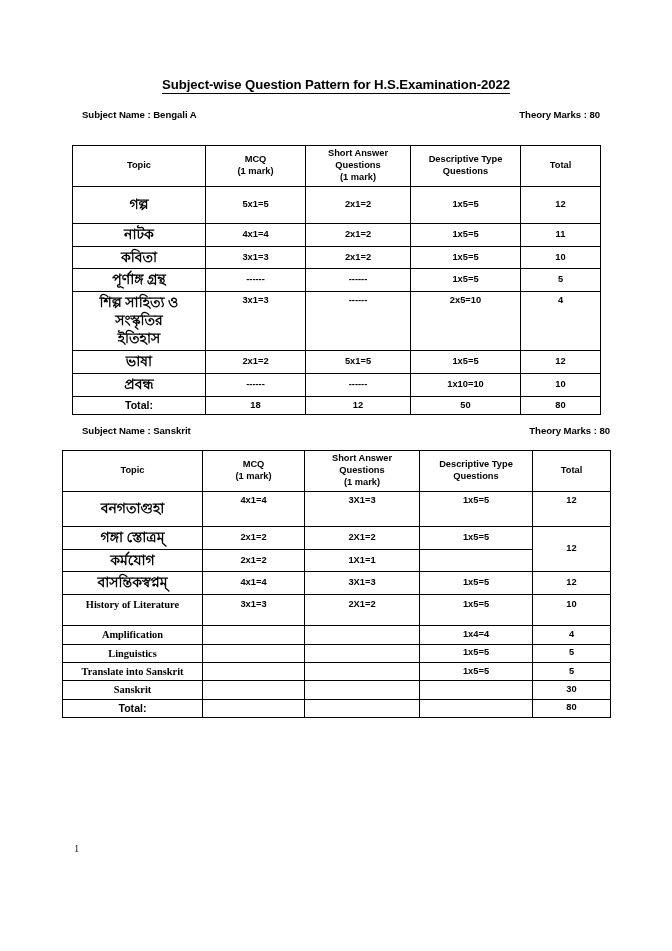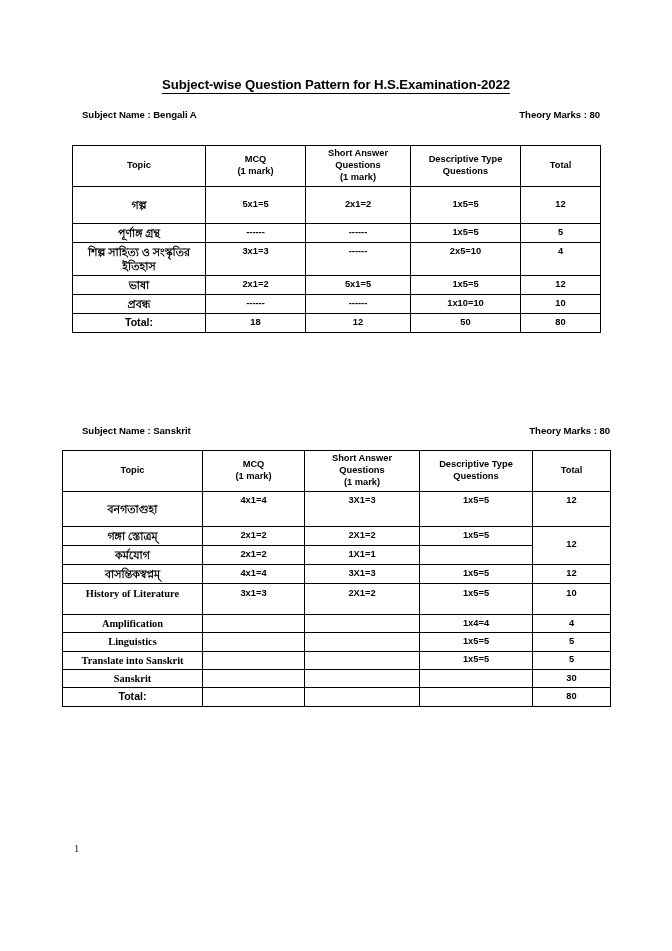--- a/index.html
+++ b/index.html
@@ -85,21 +85,21 @@
   .hdr-cell {
     font-weight: bold;
     font-size: 9.3px;
     line-height: 1.3;
   }
   .hdr-cell .sub { display: block; }
 
   
   .bn {
     font-family: "Liberation Serif", "DejaVu Serif", serif;
-    font-size: 11px;
+    font-size: 14px;
     font-weight: bold;
     line-height: 1.25;
   }
   .bn .l2 { display: block; }
 
   
   .lat-serif {
     font-family: "Liberation Serif", "DejaVu Serif", serif;
     font-size: 10.4px;
     font-weight: bold;
@@ -167,20 +167,34 @@
       </tr>
     </thead>
     <tbody>
       <tr style="height:37px">
         <td class="bn">গল্প</td>
         <td class="num">5x1=5</td>
         <td class="num">2x1=2</td>
         <td class="num">1x5=5</td>
         <td class="num">12</td>
       </tr>
+      <tr style="height:17px">
+        <td class="bn">নাটক</td>
+        <td class="num">4x1=4</td>
+        <td class="num">2x1=2</td>
+        <td class="num">1x5=5</td>
+        <td class="num">11</td>
+      </tr>
+      <tr style="height:17px">
+        <td class="bn">কবিতা</td>
+        <td class="num">3x1=3</td>
+        <td class="num">2x1=2</td>
+        <td class="num">1x5=5</td>
+        <td class="num">10</td>
+      </tr>
       <tr style="height:19px">
         <td class="bn">পূর্ণাঙ্গ গ্রন্থ</td>
         <td class="num">------</td>
         <td class="num">------</td>
         <td class="num">1x5=5</td>
         <td class="num">5</td>
       </tr>
       <tr style="height:33px">
         <td class="bn">
           <span>শিল্প সাহিত্য ও সংস্কৃতির</span>

